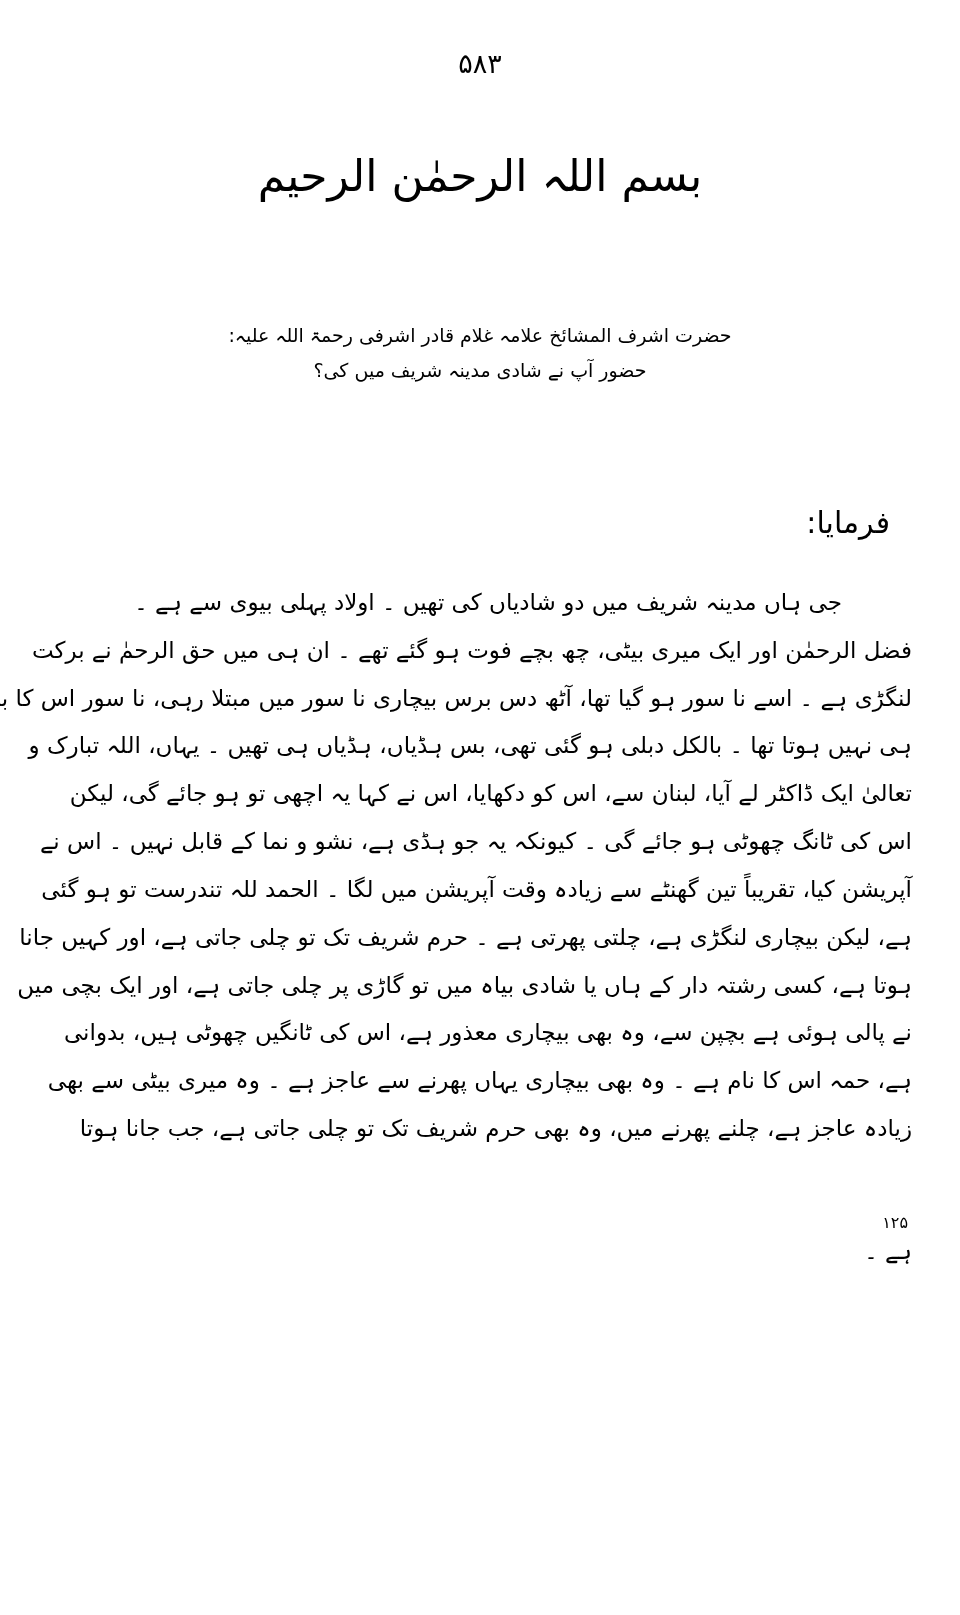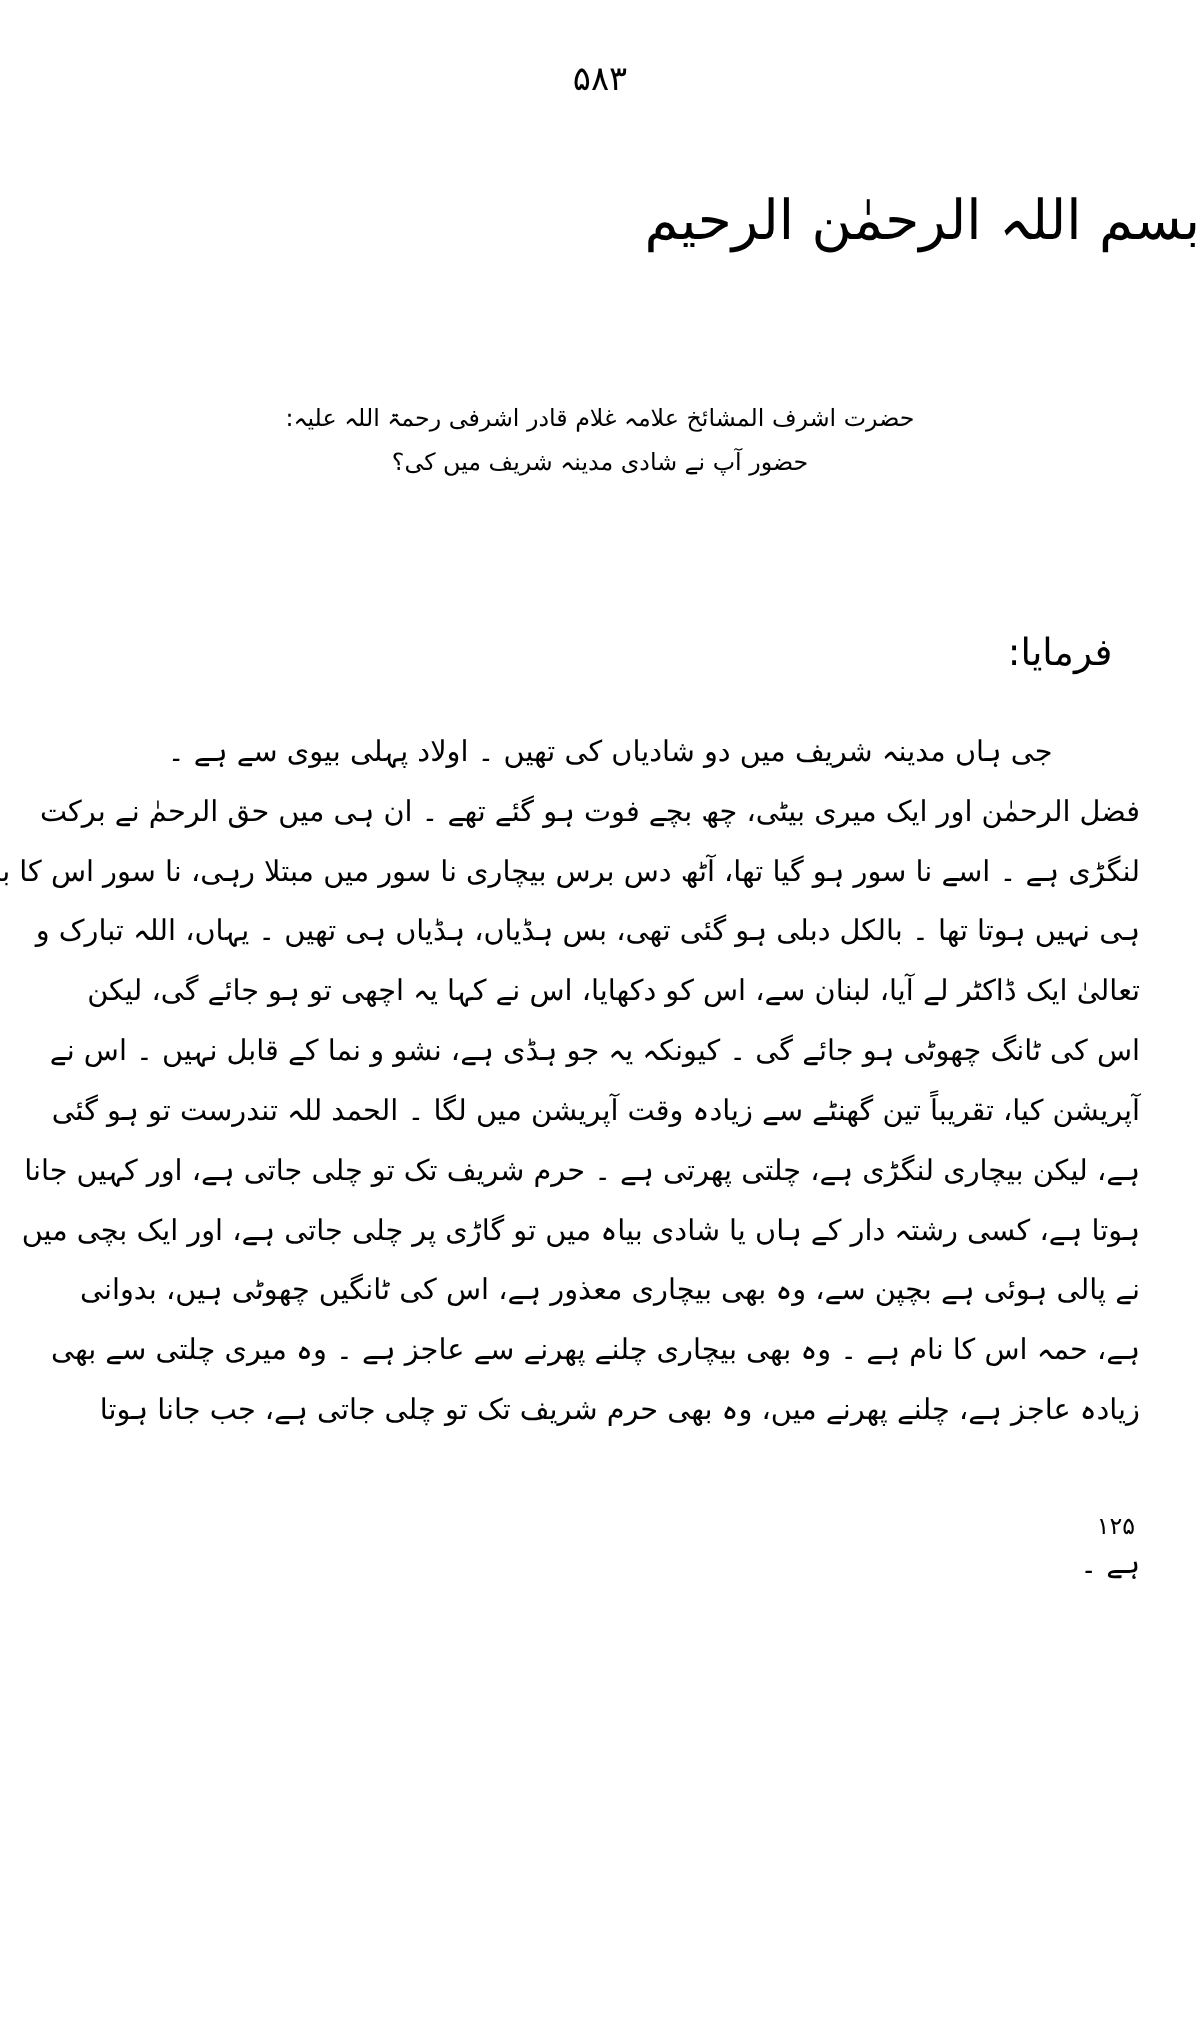--- a/index.html
+++ b/index.html
@@ -32,20 +32,21 @@
     font-size: 27px;
     letter-spacing: 1px;
     direction: rtl;
     font-family: "DejaVu Sans", sans-serif;
   }
   .basmala {
     position: absolute;
     top: 150px;
     left: 0;
     width: 960px;
+    text-align: center;
     font-size: 44px;
     direction: rtl;
     font-family: "DejaVu Sans", sans-serif;
     letter-spacing: -1px;
   }
   .question-block {
     position: absolute;
     top: 318px;
     right: 60px;
     width: 840px;
@@ -84,21 +85,21 @@
     display: block;
     white-space: nowrap;
   }
   .body-text .b-line.indent {
     text-indent: 70px;
   }
   .footnote-marker {
     position: absolute;
     bottom: 128px;
     right: 52px;
-    font-size: 19px;
+    font-size: 16px;
     direction: rtl;
     font-family: "DejaVu Sans", sans-serif;
     text-align: right;
   }
   .tail-line {
     position: absolute;
     bottom: 96px;
     right: 48px;
     font-size: 23px;
     direction: rtl;
@@ -126,21 +127,21 @@
     <span class="b-line indent">جی ہاں مدینہ شریف میں دو شادیاں کی تھیں ۔ اولاد پہلی بیوی سے ہے ۔</span>
     <span class="b-line">فضل الرحمٰن اور ایک میری بیٹی، چھ بچے فوت ہو گئے تھے ۔ ان ہی میں حق الرحمٰ نے برکت</span>
     <span class="b-line">لنگڑی ہے ۔ اسے نا سور ہو گیا تھا، آٹھ دس برس بیچاری نا سور میں مبتلا رہی، نا سور اس کا بند</span>
     <span class="b-line">ہی نہیں ہوتا تھا ۔ بالکل دبلی ہو گئی تھی، بس ہڈیاں، ہڈیاں ہی تھیں ۔ یہاں، اللہ تبارک و</span>
     <span class="b-line">تعالیٰ ایک ڈاکٹر لے آیا، لبنان سے، اس کو دکھایا، اس نے کہا یہ اچھی تو ہو جائے گی، لیکن</span>
     <span class="b-line">اس کی ٹانگ چھوٹی ہو جائے گی ۔ کیونکہ یہ جو ہڈی ہے، نشو و نما کے قابل نہیں ۔ اس نے</span>
     <span class="b-line">آپریشن کیا، تقریباً تین گھنٹے سے زیادہ وقت آپریشن میں لگا ۔ الحمد للہ تندرست تو ہو گئی</span>
     <span class="b-line">ہے، لیکن بیچاری لنگڑی ہے، چلتی پھرتی ہے ۔ حرم شریف تک تو چلی جاتی ہے، اور کہیں جانا</span>
     <span class="b-line">ہوتا ہے، کسی رشتہ دار کے ہاں یا شادی بیاہ میں تو گاڑی پر چلی جاتی ہے، اور ایک بچی میں</span>
     <span class="b-line">نے پالی ہوئی ہے بچپن سے، وہ بھی بیچاری معذور ہے، اس کی ٹانگیں چھوٹی ہیں، بدوانی</span>
-    <span class="b-line">ہے، حمہ اس کا نام ہے ۔ وہ بھی بیچاری چلنے پھرنے سے عاجز ہے ۔ وہ میری چلتی سے بھی</span>
+    <span class="b-line">ہے، حمہ اس کا نام ہے ۔ وہ بھی بیچاری یہاں پھرنے سے عاجز ہے ۔ وہ میری بیٹی سے بھی</span>
     <span class="b-line">زیادہ عاجز ہے، چلنے پھرنے میں، وہ بھی حرم شریف تک تو چلی جاتی ہے، جب جانا ہوتا</span>
   </div>
 
   <div class="footnote-marker">۱۲۵</div>
 
   <div class="tail-line">ہے ۔</div>
 
 </div>
 
 </body></html>

